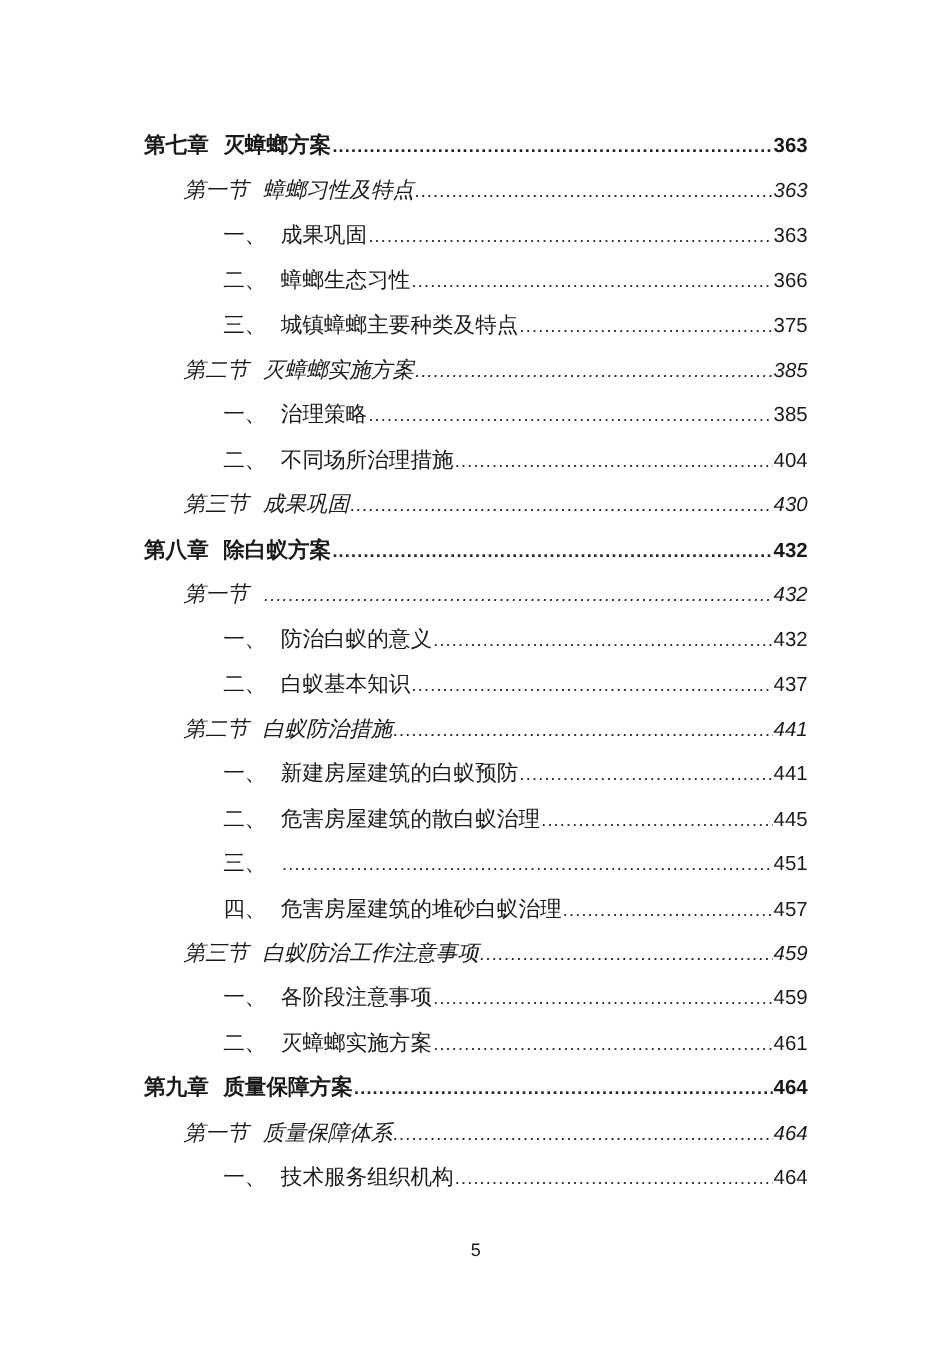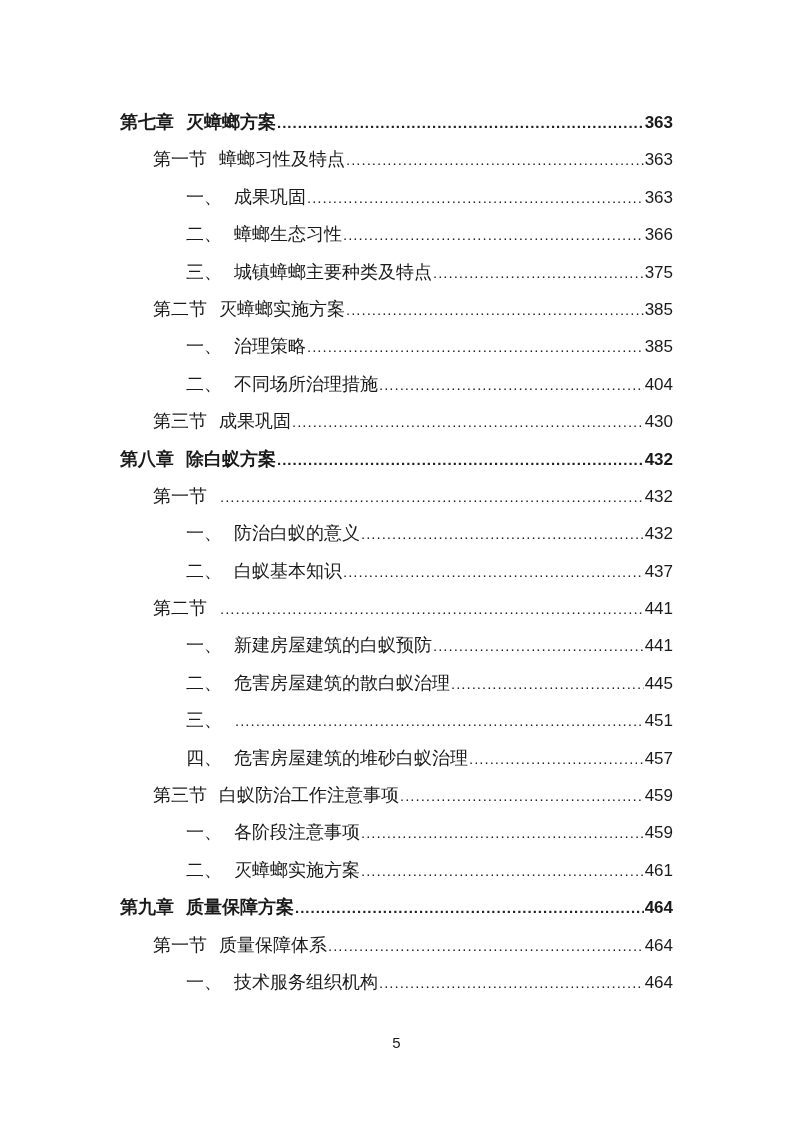--- a/index.html
+++ b/index.html
@@ -1,20 +1,20 @@
 <!DOCTYPE html>
 <html><head>
 <meta charset="utf-8">
 <style>
   html, body { margin: 0; padding: 0; background: #ffffff; }
   body { width: 793px; height: 1122px; position: relative; overflow: hidden; font-family: "DejaVu Serif", serif; color: #1a1a1a; }
   .toc { position: absolute; left: 120px; top: 103px; width: 553px; }
   .row { display: flex; align-items: baseline; height: 37.4px; line-height: 37.4px; font-size: 18px; white-space: nowrap; }
   .row.chapter { font-weight: bold; font-family: "DejaVu Sans", sans-serif; font-size: 18px; }
-  .row.l1 { padding-left: 33px; }
+  .row.l1 { padding-left: 33px; font-style: italic; }
   .row.l2 { padding-left: 66px; }
   .num { margin-right: 12px; }
   .label { }
   .dots { flex: 1; overflow: hidden; margin: 0 1px; font-family: "Liberation Sans", sans-serif; font-size: 15px; letter-spacing: 1px; color: #222; }
   .dots::before { content: "........................................................................................................................................................................"; }
   .page { font-family: "Liberation Sans", sans-serif; font-size: 17px; }
   .chapter .page { font-weight: bold; }
   .footer { position: absolute; top: 1034px; left: 0; width: 793px; text-align: center; font-family: "Liberation Sans", sans-serif; font-size: 15px; }
 </style>
 </head>
@@ -93,20 +93,21 @@
       <span class="page">432</span>
     </div>
     <div class="row l2">
       <span class="num">二、</span>
       <span class="label">白蚁基本知识</span>
       <span class="dots"></span>
       <span class="page">437</span>
     </div>
     <div class="row l1">
       <span class="num">第二节</span>
+      <span class="label">白蚁防治措施</span>
       <span class="dots"></span>
       <span class="page">441</span>
     </div>
     <div class="row l2">
       <span class="num">一、</span>
       <span class="label">新建房屋建筑的白蚁预防</span>
       <span class="dots"></span>
       <span class="page">441</span>
     </div>
     <div class="row l2">

